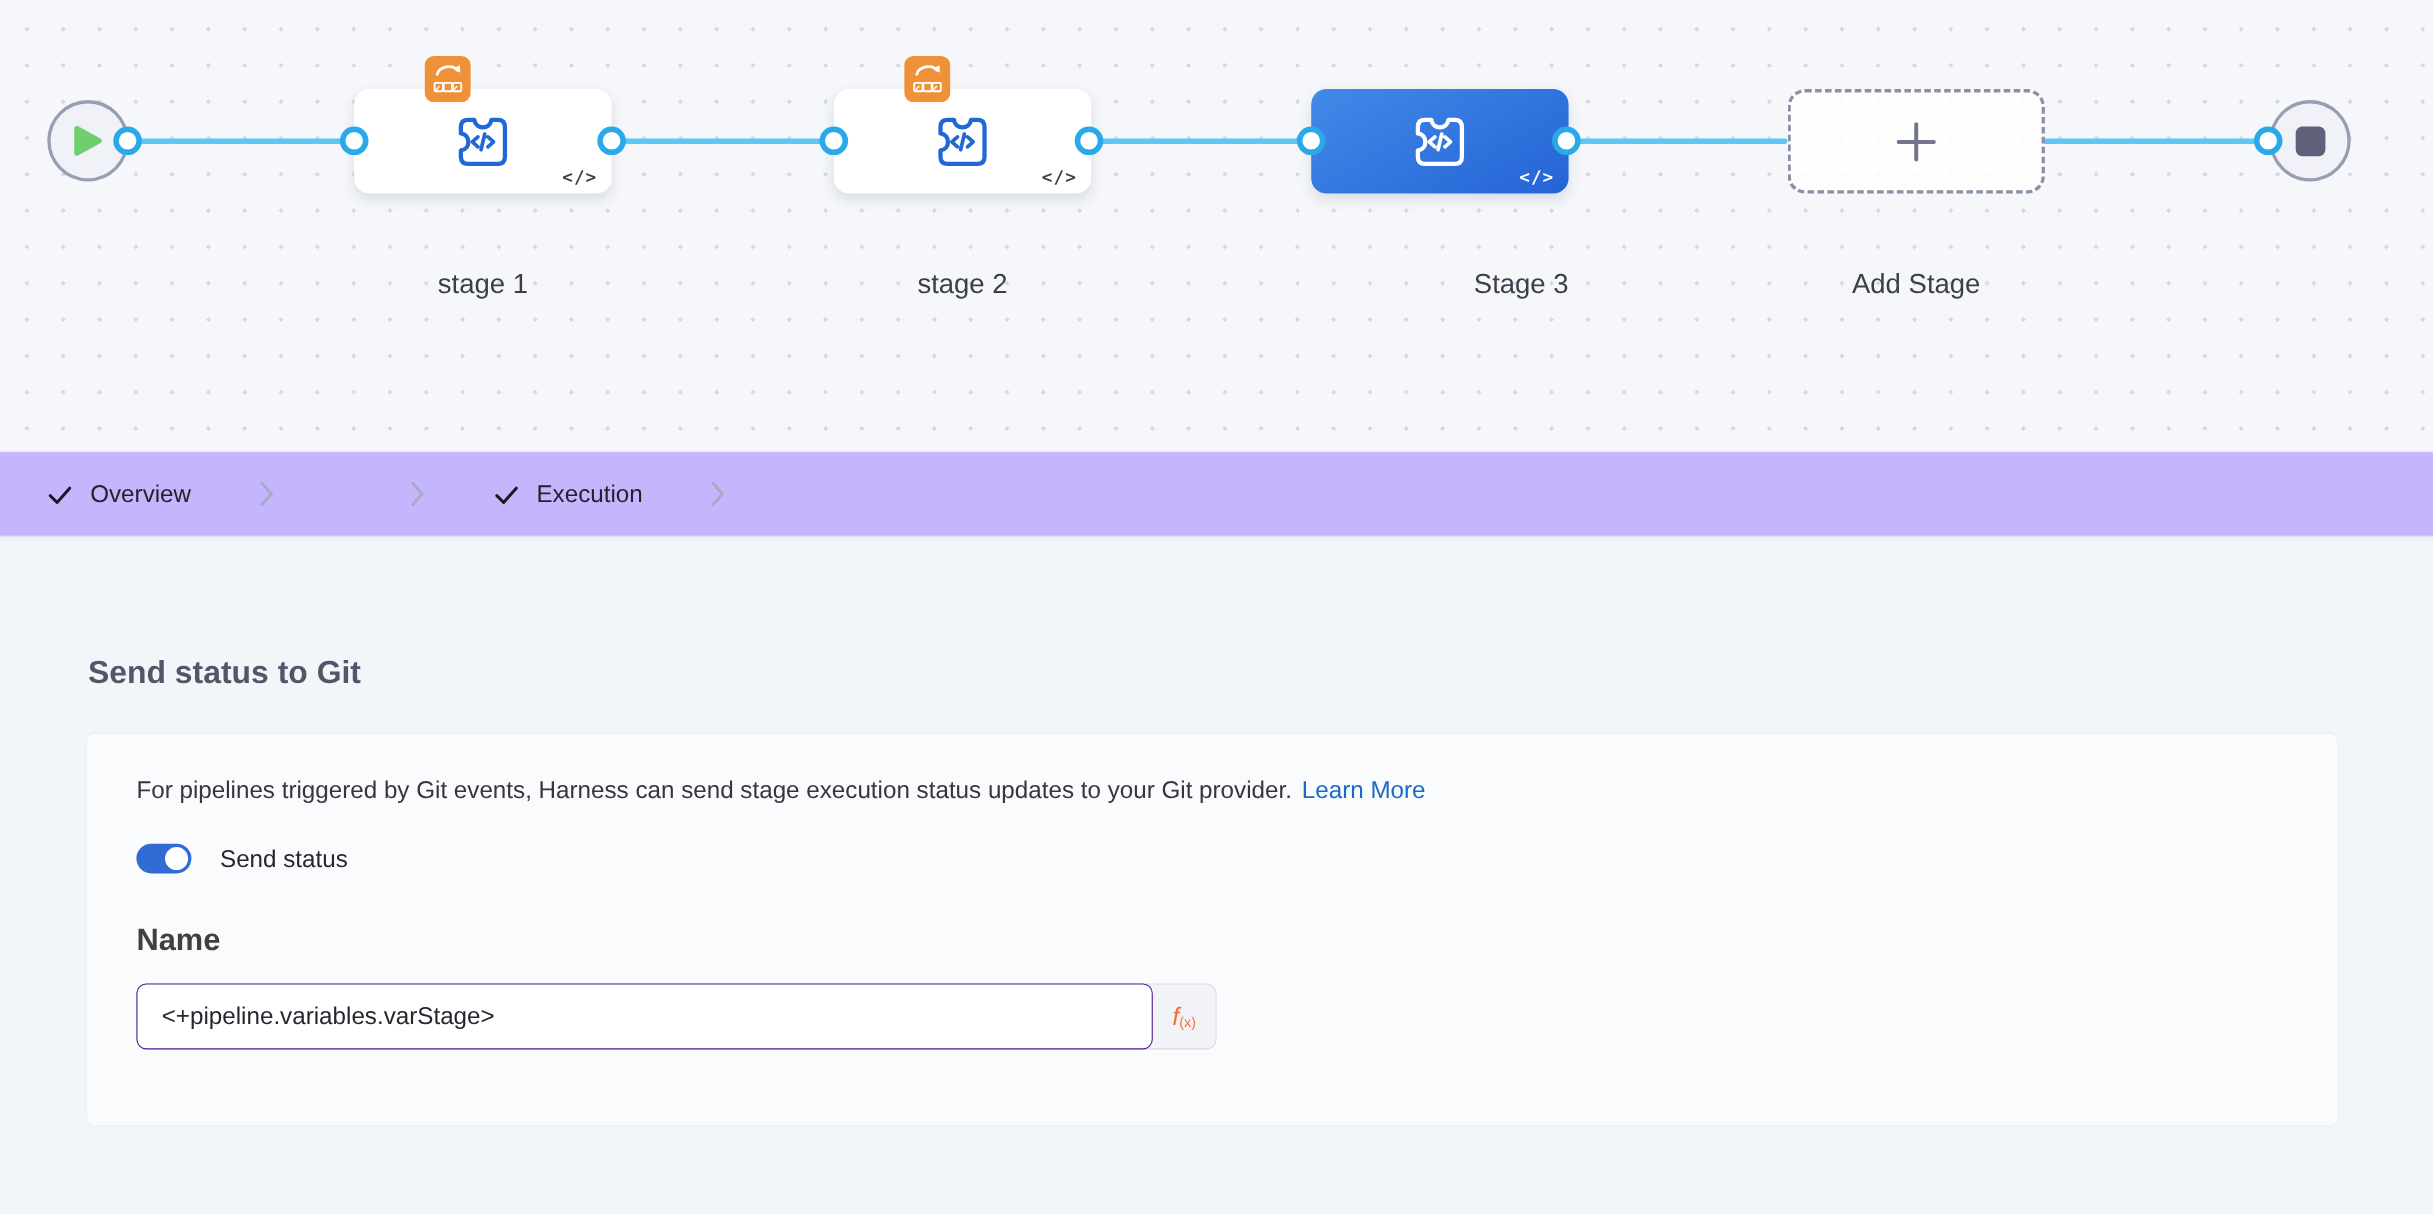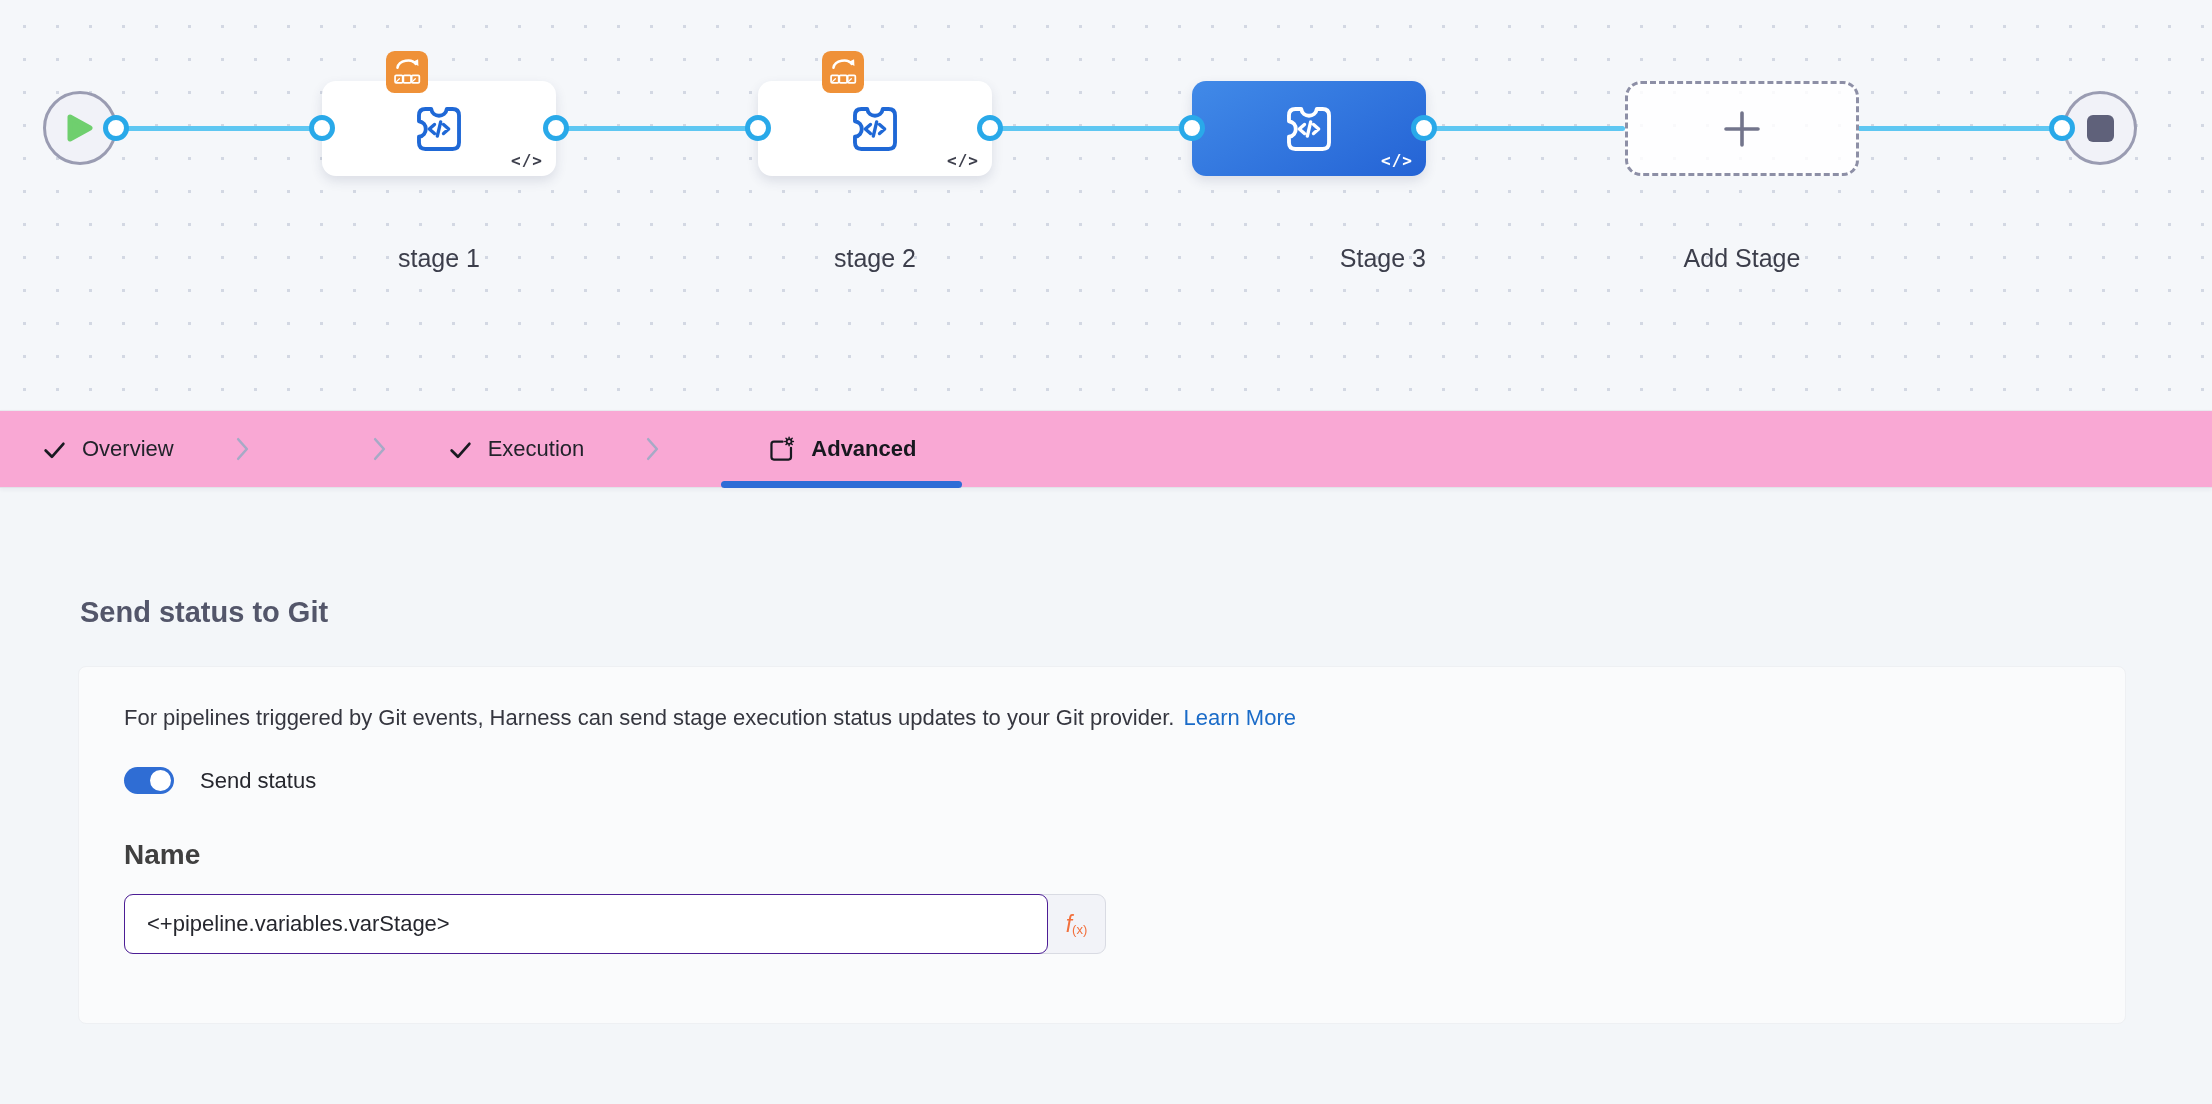--- a/index.html
+++ b/index.html
@@ -41,21 +41,21 @@
   }
   .add-stage {
     position:absolute; left:1625px; top:81px; width:234px; height:95px; border-radius:16px;
     background:rgba(255,255,255,.85); border:3px dashed #8d8fa6;
     display:flex; align-items:center; justify-content:center; z-index:4;
   }
   .stop-square { width:27px; height:27px; border-radius:6px; background:#5f617a; }
 
   
   .tabbar {
-    position:absolute; left:0; top:410px; width:2212px; height:78px; background:#f9a8d4;
+    position:absolute; left:0; top:410px; width:2212px; height:78px; background:#c4b5fd;
     border-top:1px solid #e9eaef; border-bottom:1px solid #e2e3e9;
     box-shadow:0 2px 4px rgba(30,40,70,.05);
     display:flex; align-items:center; padding-left:42px; z-index:10;
   }
   .tab { position:relative; height:100%; display:inline-flex; align-items:center; gap:15px;
          font-size:22px; color:#22232b; cursor:pointer; }
   .tab.active { font-weight:700; color:#17181f; padding:0 46px; }
   .tab-sep { margin:0 62px; display:inline-flex; align-items:center; }
   .active-underline {
     position:absolute; left:0; right:0; bottom:-1px; height:7px;
@@ -207,29 +207,20 @@
       </svg>
       <span>Execution</span>
     </div>
 
     <span class="tab-sep">
       <svg width="13" height="24" viewBox="0 0 12 22">
         <path d="M2 2 L10 11 L2 20" fill="none" stroke="#a6aac6" stroke-width="2.4" stroke-linecap="round" stroke-linejoin="round"></path>
       </svg>
     </span>
 
-    <div class="tab active">
-      <svg width="29" height="27" viewBox="0 0 26 24">
-        <path d="M21.5 10.5 V18.8 Q21.5 21 19.3 21 H6.2 Q4 21 4 18.8 V7.2 Q4 5 6.2 5 H14" fill="none" stroke="#17181f" stroke-width="2" stroke-linecap="round"></path>
-        <circle cx="19.8" cy="4.8" r="2.1" fill="none" stroke="#17181f" stroke-width="1.5"></circle>
-        <path d="M19.8 0.9 V2 M19.8 7.6 V8.7 M15.9 4.8 H17 M22.6 4.8 H23.7 M17 2 L17.8 2.8 M21.8 6.8 L22.6 7.6 M22.6 2 L21.8 2.8 M17.8 6.8 L17 7.6" stroke="#17181f" stroke-width="1.3" stroke-linecap="round"></path>
-      </svg>
-      <span>Advanced</span>
-      <span class="active-underline"></span>
-    </div>
   </div>
 
   <div class="content">
     <h2 class="panel-heading">Send status to Git</h2>
 
     <div class="panel-card">
       <div class="desc-row">
         <span>For pipelines triggered by Git events, Harness can send stage execution status updates to your Git provider.</span><span class="learn-more">Learn More</span>
       </div>
 

